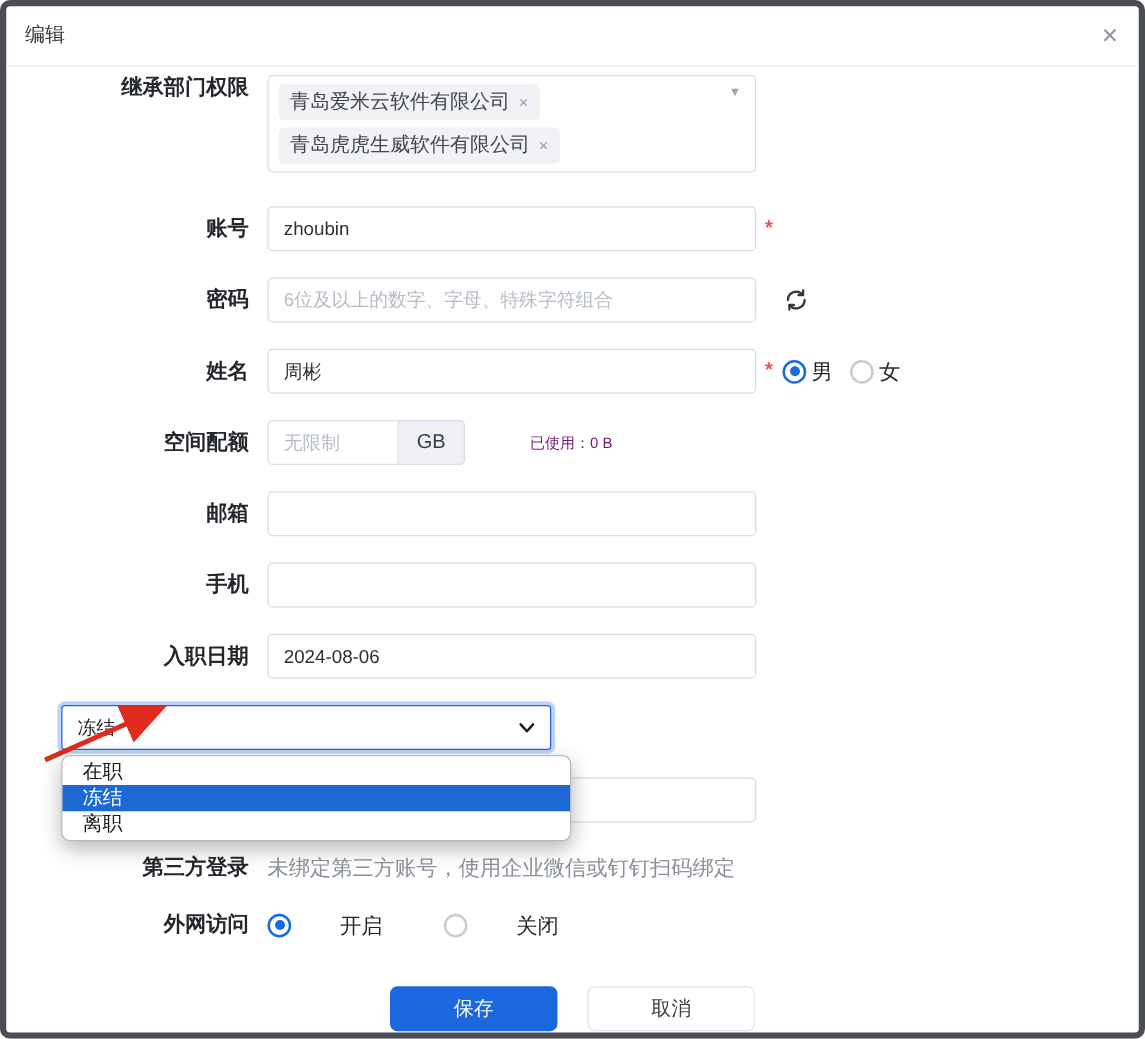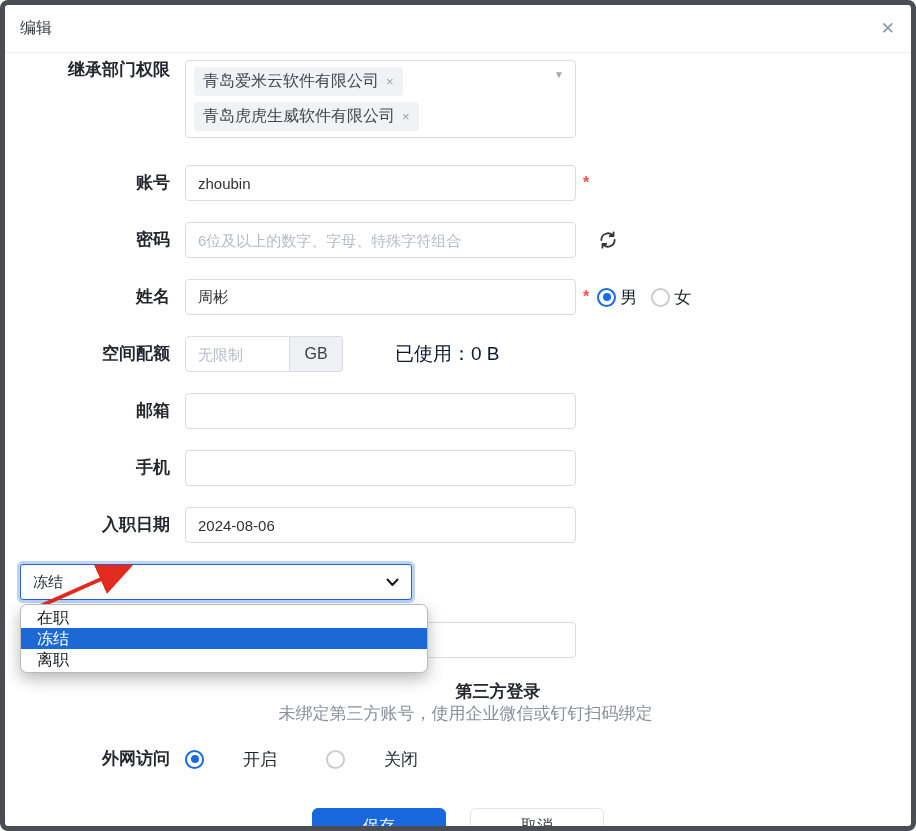--- a/index.html
+++ b/index.html
@@ -1,35 +1,35 @@
 <!DOCTYPE html>
 <html><head>
 <meta charset="utf-8">
 <style>
   html,body{margin:0;padding:0;background:#fff;font-family:"Liberation Sans","DejaVu Sans",sans-serif;}
   .dialog{position:relative;width:916px;height:831px;box-sizing:border-box;border:5px solid #4a4d52;border-radius:8px;background:#fff;overflow:hidden;}
   .dlg-header{height:48px;display:flex;align-items:center;justify-content:space-between;padding:0 16px 0 15px;border-bottom:1px solid #ebedf0;box-sizing:border-box;}
   .dlg-title{font-size:16px;color:#33373d;}
   .close-btn{font-size:17px;color:#8f97a5;cursor:pointer;line-height:1;}
   .dlg-body{position:relative;padding-top:7px;}
-  .row{display:flex;align-items:center;margin-bottom:21px;}
+  .row{display:flex;align-items:center;margin-bottom:21px;margin-left:29px;}
   .row.top-align{align-items:flex-start;}
   .f-label{flex:none;width:165px;text-align:right;font-weight:bold;font-size:17px;color:#24272c;line-height:1.2;}
   .ctrl{margin-left:15px;display:flex;align-items:center;position:relative;}
   .t-input{box-sizing:border-box;width:391px;height:36px;border:1px solid #d9dce2;border-radius:4px;padding:0 12px;font-size:15px;color:#303133;outline:none;background:#fff;font-family:inherit;}
   .t-input::placeholder{color:#b6bcc6;}
   
   .multiselect{box-sizing:border-box;width:391px;min-height:66px;border:1px solid #d9dce2;border-radius:4px;padding:3px 30px 3px 8px;position:relative;}
   .tag{display:inline-flex;align-items:center;background:#f0f2f5;border-radius:4px;padding:4px 9px;margin:3px 0;font-size:16px;color:#43464c;}
   .tag-x{margin-left:7px;color:#9aa0aa;font-size:13px;cursor:pointer;}
   .ms-caret{position:absolute;right:11px;top:8px;font-size:10px;color:#a3a7ae;}
   
   .quota-input{width:105px;border-radius:4px 0 0 4px;}
   .unit-addon{box-sizing:border-box;height:36px;min-width:53px;background:#eef0f3;border:1px solid #d9dce2;border-left:none;border-radius:0 4px 4px 0;display:flex;align-items:center;justify-content:center;font-size:16px;color:#3a3d42;}
-  .used-text{margin-left:52px;font-size:19px;color:#0f172a;}
+  .used-text{margin-left:52px;font-size:12px;color:#701a75;}
   
   .req{margin-left:7px;color:#f34f4f;font-size:16px;font-weight:bold;}
   .radio-group{display:flex;align-items:center;margin-left:8px;gap:4px;}
   .radio{flex:none;width:19px;height:19px;border-radius:50%;border:2px solid #c9ccd2;box-sizing:border-box;background:#fff;display:inline-flex;align-items:center;justify-content:center;cursor:pointer;}
   .radio.checked{border-color:#1a6be0;}
   .radio.checked::after{content:"";width:8px;height:8px;border-radius:50%;background:#1a6be0;}
   .radio-label{font-size:17px;color:#1f2329;margin-right:10px;}
   
   .refresh-icon{margin-left:22px;cursor:pointer;display:flex;align-items:center;}
   
@@ -168,21 +168,21 @@
       </div>
     </div>
 
     <div class="row sort-row">
       <div class="f-label">排序</div>
       <div class="ctrl">
         <input class="t-input" value="" style="">
       </div>
     </div>
 
-    <div class="row" style="margin-bottom:22px;min-height:24px;flex-direction:column;">
+    <div class="row" style="margin-bottom:22px;min-height:24px;">
       <div class="f-label">第三方登录</div>
       <div class="ctrl">
         <span class="plain-text">未绑定第三方账号，使用企业微信或钉钉扫码绑定</span>
       </div>
     </div>
 
     <div class="row" style="min-height:24px;">
       <div class="f-label">外网访问</div>
       <div class="ctrl">
         <span class="radio-group" style="margin-left:0;gap:39px;">

